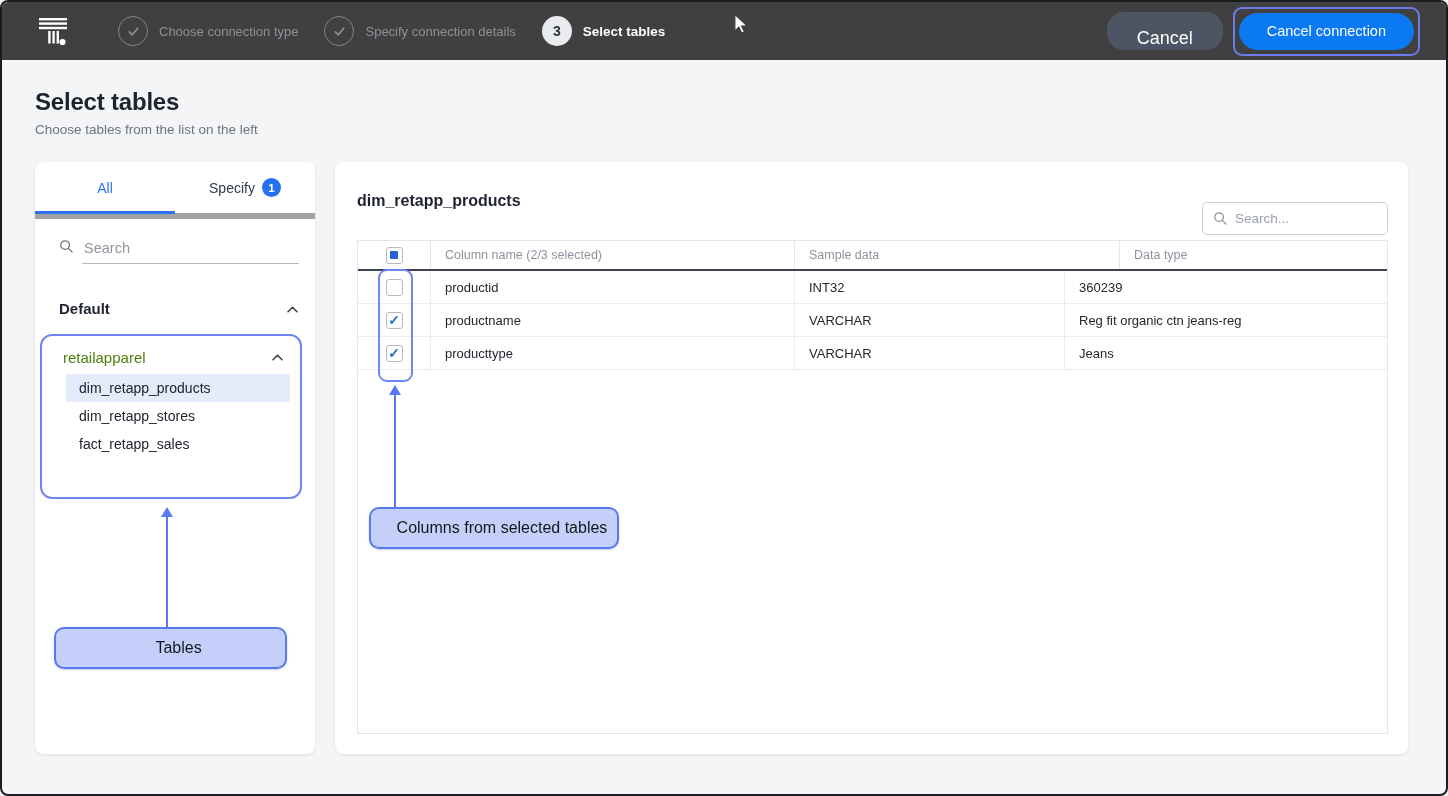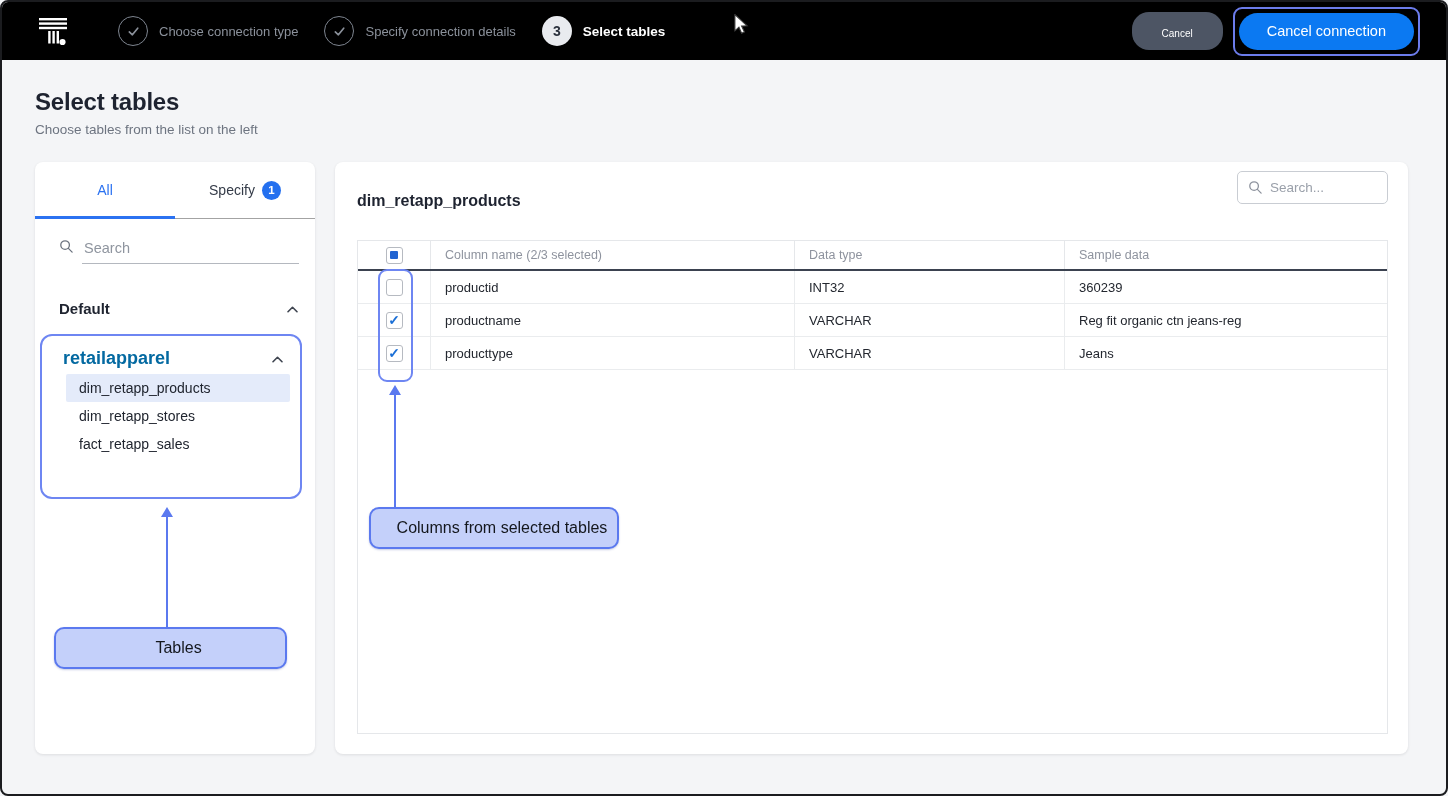--- a/index.html
+++ b/index.html
@@ -1,72 +1,72 @@
 <!DOCTYPE html>
 <html><head>
 <meta charset="utf-8">
 <style>
   * { margin:0; padding:0; box-sizing:border-box; }
   html,body { width:1448px; height:796px; font-family:"Liberation Sans", sans-serif; }
   body { position:relative; background:#f4f5f7; overflow:hidden; }
   .frame { position:absolute; inset:0; border:2px solid #1b1c1f; border-radius:8px; overflow:hidden; background:#f4f5f7; }
 
   
-  .topbar { position:relative; height:58px; background:#000000; display:flex; align-items:center; padding:0 26px 0 34px; }
+  .topbar { position:relative; height:58px; background:#404040; display:flex; align-items:center; padding:0 26px 0 34px; }
   .logo { margin-right:48px; display:flex; align-items:center; }
   .steps { display:flex; align-items:center; gap:26px; }
   .step { display:flex; align-items:center; gap:11px; }
   .step-circle { width:30px; height:30px; border-radius:50%; display:flex; align-items:center; justify-content:center; flex:none; }
   .step-circle.done { border:1.5px solid #7e8590; }
   .step-circle.active { background:#e9ebef; color:#2b313d; font-size:14px; font-weight:700; }
   .step-label { font-size:13px; color:#8b919b; }
   .step.active .step-label { color:#ffffff; font-weight:700; font-size:13.5px; }
   .topbar-actions { margin-left:auto; display:flex; align-items:center; gap:10px; }
-  .btn-cancel { background:#4d5564; color:#fff; border:none; height:38px; padding:16px 30px; border-radius:17px; font-size:10px; font-family:inherit; cursor:pointer; }
+  .btn-cancel { background:#4d5564; color:#fff; border:none; height:38px; padding:16px 30px; border-radius:17px; font-size:18px; font-family:inherit; cursor:pointer; }
   .create-outline { border:2px solid #6c7ceb; border-radius:9px; padding:4px; }
   .btn-create { background:#0b79f2; color:#fff; border:none; height:37px; padding:0 28px; border-radius:19px; font-size:14.5px; font-family:inherit; cursor:pointer; }
   .cursor { position:absolute; left:731px; top:12px; }
 
   
   .content { position:absolute; left:0; top:58px; right:0; bottom:0; }
   .page-title { position:absolute; left:33px; top:28px; font-size:24px; font-weight:700; color:#1e2330; letter-spacing:-.2px; }
   .page-subtitle { position:absolute; left:33px; top:62px; font-size:13.5px; color:#6d7480; }
 
   .card { position:absolute; background:#fff; border-radius:8px; box-shadow:0 1px 3px rgba(20,24,31,.10); }
   .left-card  { left:33px;  top:102px; width:280px;  height:592px; }
   .right-card { left:333px; top:102px; width:1073px; height:592px; }
 
   
-  .tabs { position:relative; height:57px; display:flex; border-bottom:1px solid #a3a3a3; }
+  .tabs { position:relative; height:57px; display:flex; border-bottom:6px solid #a3a3a3; }
   .tab { flex:1; display:flex; align-items:center; justify-content:center; gap:7px; font-size:14px; color:#343b48; cursor:pointer; }
   .tab.active { color:#2b72f1; }
   .tab-underline { position:absolute; left:0; bottom:-1px; width:140px; height:3px; background:#2b72f1; }
   .badge { width:19px; height:19px; border-radius:50%; background:#2470ef; color:#fff; font-size:11.5px; font-weight:700; display:flex; align-items:center; justify-content:center; }
   .lp-search { position:absolute; left:24px; right:16px; top:76px; display:flex; align-items:flex-end; gap:8px; }
   .lp-search input { flex:1; border:none; outline:none; border-bottom:1px solid #b4b8bf; font-size:14.5px; color:#30363f; padding:2px 0 7px 2px; font-family:inherit; background:transparent; }
   .lp-search input::placeholder { color:#8f959f; }
   .section-row { position:absolute; left:24px; right:16px; top:138px; display:flex; align-items:flex-start; justify-content:space-between; cursor:pointer; }
   .section-label { font-size:15px; font-weight:700; color:#1f2430; }
 
   .tables-outline { position:absolute; left:5px; top:172px; width:262px; height:165px; border:2.5px solid #6e86f2; border-radius:12px; }
   .schema-row { position:absolute; left:21px; right:16px; top:12px; display:flex; align-items:center; justify-content:space-between; cursor:pointer; }
-  .schema-label { font-size:18px; font-weight:700; color:#0369a1; }
+  .schema-label { font-size:15px; font-weight:400; color:#4d7c0f; }
   .table-list { position:absolute; left:24px; top:38px; width:224px; }
   .table-item { height:28px; line-height:28px; padding-left:13px; font-size:14px; color:#20252f; border-radius:2px; cursor:pointer; white-space:nowrap; }
   .table-item.highlight { background:#e4ebfa; }
 
   
   .annot-arrow-line { position:absolute; width:2px; background:#5b79ef; }
   .annot-arrow-head { position:absolute; width:0; height:0; border-left:6px solid transparent; border-right:6px solid transparent; border-bottom:10px solid #5b79ef; }
   .callout { position:absolute; background:#c4d0fa; border:2px solid #5b79ef; border-radius:10px; display:flex; align-items:center; justify-content:center; font-size:16px; color:#14171d; box-shadow:0 1px 2px rgba(40,60,150,.25);padding-left:16px; }
   .cols-outline { position:absolute; left:376px; top:209px; width:35px; height:113px; border:2.5px solid #6e86f2; border-radius:9px; }
 
   
   .rp-title { position:absolute; left:22px; top:30px; font-size:16px; font-weight:700; color:#1e2330; }
-  .rp-search { position:absolute; right:20px; top:9px; width:151px; height:33px; border:1px solid #c9cdd3; border-radius:5px; display:flex; align-items:center; padding:0 8px 0 10px; gap:7px; background:#fff;margin-left:18px; }
+  .rp-search { position:absolute; right:20px; top:40px; width:186px; height:33px; border:1px solid #c9cdd3; border-radius:5px; display:flex; align-items:center; padding:0 8px 0 10px; gap:7px; background:#fff;margin-left:18px; }
   .rp-search input { border:none; outline:none; width:100%; font-size:13.5px; color:#30363f; font-family:inherit; background:transparent; }
   .rp-search input::placeholder { color:#9aa0aa; }
 
   .dtable { position:absolute; left:22px; top:78px; width:1031px; height:494px; border:1px solid #e5e7ea; background:#fff; }
   .drow { display:flex; }
   .dcell { padding-left:14px; display:flex; align-items:center; font-size:13px; color:#23272f; border-left:1px solid #eaecee; overflow:hidden; white-space:nowrap; }
   .dcell.cb-cell { justify-content:center; padding-left:0; border-left:none; }
   .c0 { width:72px; flex:none; } .c1 { width:364px; flex:none; } .c2 { width:270px; flex:none; } .c3 { width:325px; flex:none; }
   .dhead { height:30px; border-bottom:2px solid #3b4250; }
   .dhead .dcell { font-size:12.5px; color:#8e939e; border-left:1px solid #e5e7ea; }
@@ -197,22 +197,22 @@
         </span>
         <input type="text" placeholder="Search..." style="">
       </div>
 
       <div class="dtable">
         <div class="drow dhead">
           <div class="dcell cb-cell c0">
             <span class="cb indeterminate"></span>
           </div>
           <div class="dcell c1">Column name (2/3 selected)</div>
+          <div class="dcell c3">Sample data</div>
           <div class="dcell c2">Data type</div>
-          <div class="dcell c3">Sample data</div>
         </div>
         <div class="dbody">
           <div class="drow">
             <div class="dcell cb-cell c0">
               <span class="cb unchecked"></span>
             </div>
             <div class="dcell c1">productid</div>
             <div class="dcell c2">INT32</div>
             <div class="dcell c3">360239</div>
           </div>

